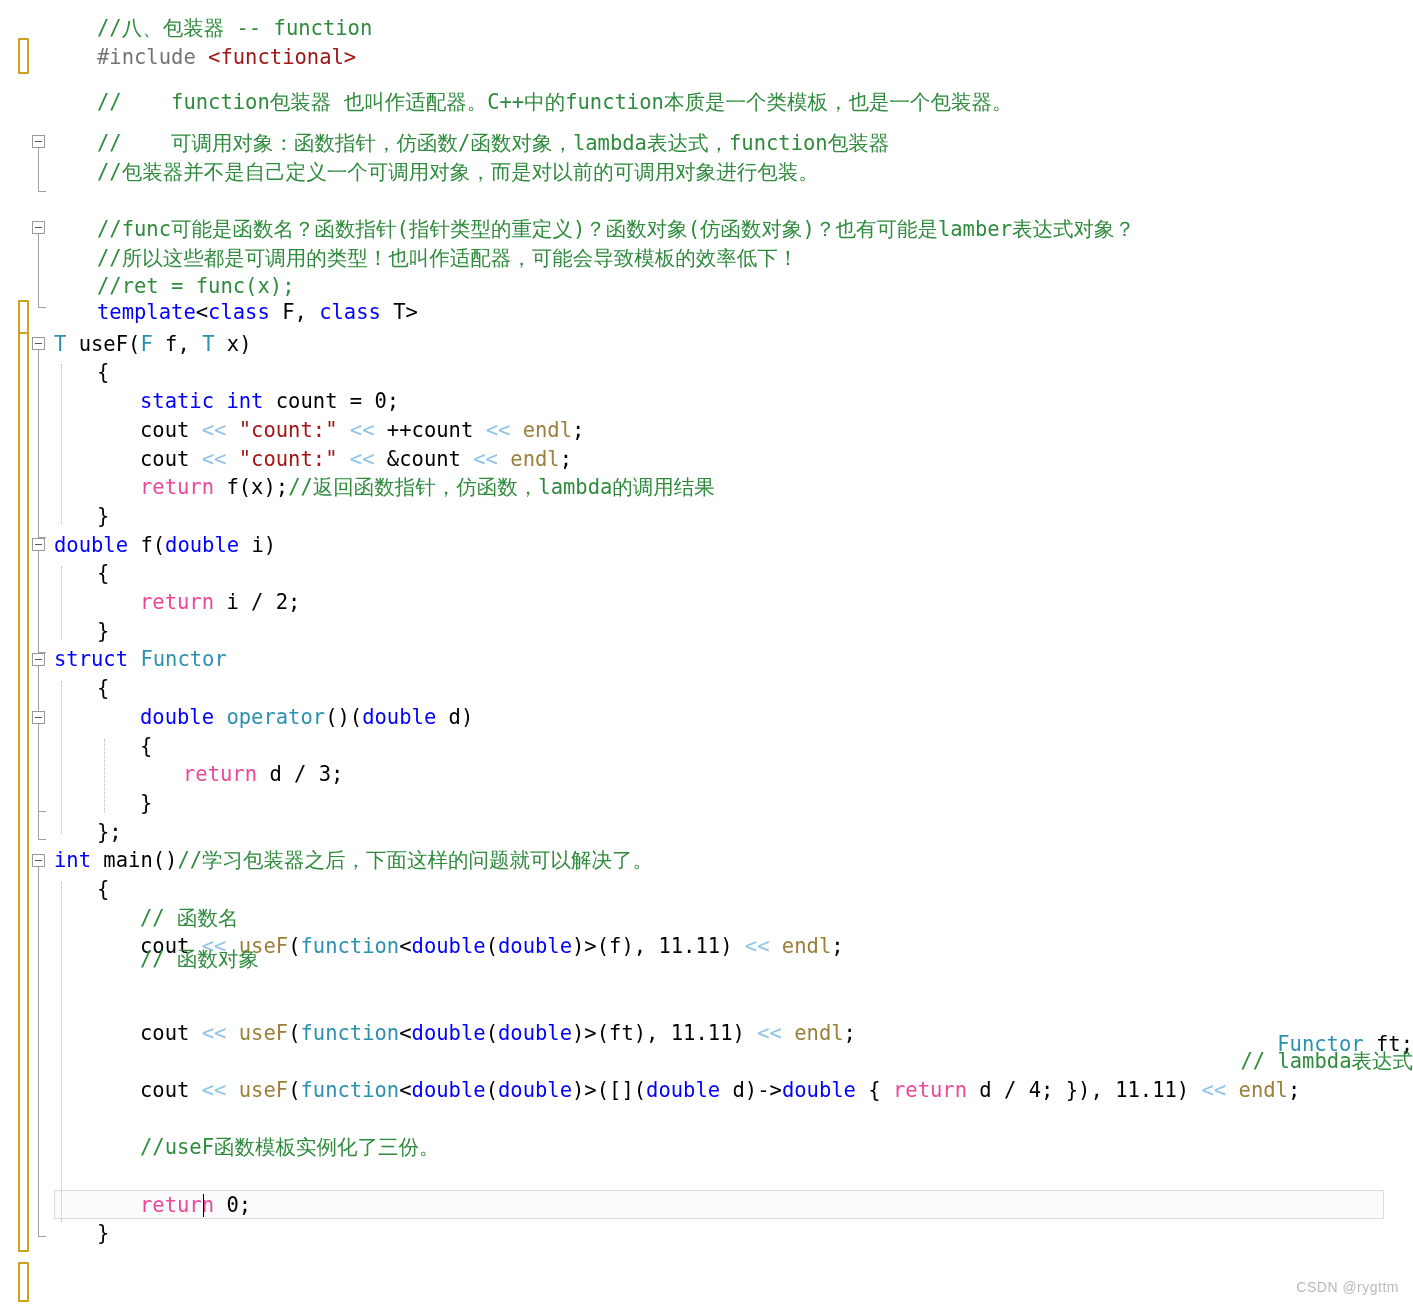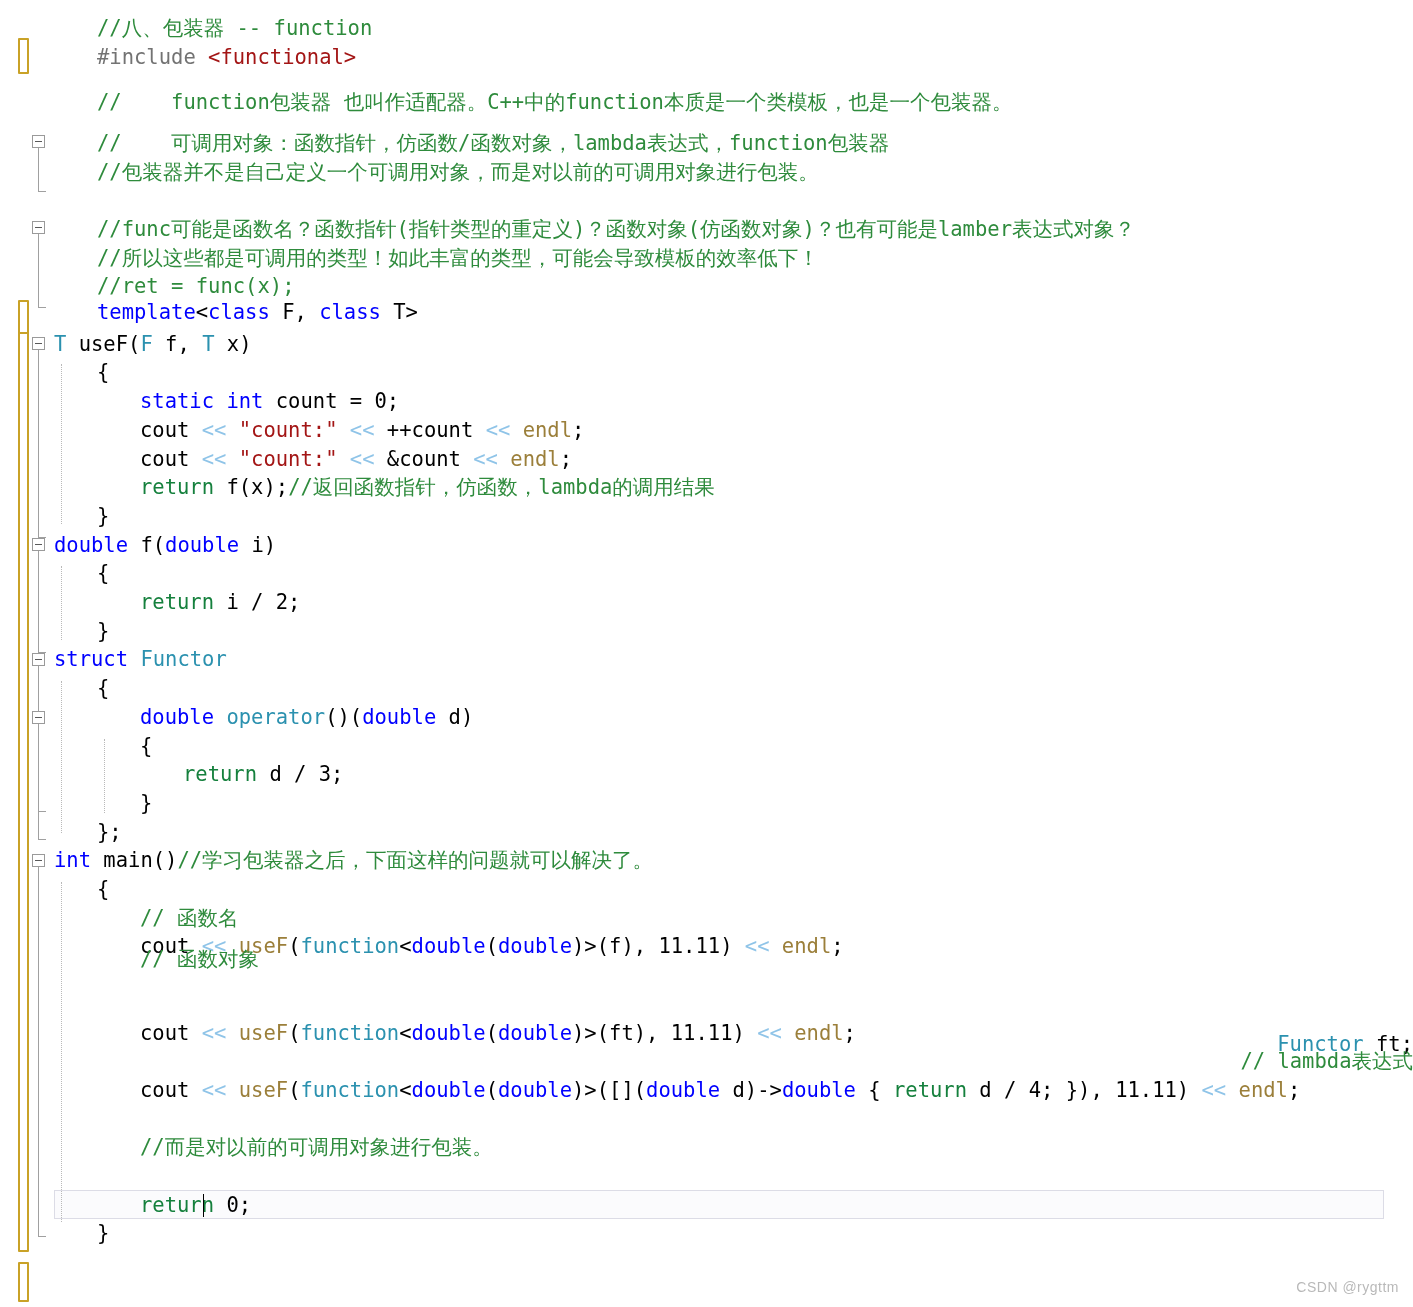--- a/index.html
+++ b/index.html
@@ -40,21 +40,21 @@
     font-family:"DejaVu Sans Mono","Liberation Mono",monospace;
   }
   .ln .txt{display:inline-block;}
 
   
   .cmt{color:#2e8b3c;}
   .kw{color:#0000ff;}
   .typ{color:#2b91af;}
   .str{color:#a31515;}
   .ppd{color:#737373;}
-  .ret{color:#15803d;}
+  .ret{color:#ec4899;}
   .op{color:#8fc4e8;}
   .fn{color:#9b7f3a;}
   .pln{color:#000000;}
 
   
   .curline{
     position:absolute;left:54px;height:29px;width:1330px;
     border:1px solid #dcdce6;background:#fbfbfd;box-sizing:border-box;
   }
   .caret{position:absolute;width:1px;background:#000;height:23px;top:3px;}
@@ -95,21 +95,21 @@
   <div class="curline" style="top: 1189.7px;"></div>
     <div id="code">
       <div class="ln" style="top: 14px;"><span style="display: inline-block; width: 97px;"></span><span class="txt cmt">//八、包装器 -- function</span></div>
       <div class="ln" style="top: 42.7px;"><span style="display: inline-block; width: 97px;"></span><span class="txt ppd">#include </span><span class="txt str">&lt;functional&gt;</span></div>
       <div class="ln" style="top: 88px;"><span style="display: inline-block; width: 97px;"></span><span class="txt cmt">//    function包装器 也叫作适配器。C++中的function本质是一个类模板，也是一个包装器。</span></div>
       <div class="ln" style="top: 100.1px;"><span style="display: inline-block; width: 97px;"></span></div>
       <div class="ln" style="top: 128.8px;"><span style="display: inline-block; width: 97px;"></span><span class="txt cmt">//    可调用对象：函数指针，仿函数/函数对象，lambda表达式，function包装器</span></div>
       <div class="ln" style="top: 157.5px;"><span style="display: inline-block; width: 97px;"></span><span class="txt cmt">//包装器并不是自己定义一个可调用对象，而是对以前的可调用对象进行包装。</span></div>
       <div class="ln" style="top: 186.2px;"><span style="display: inline-block; width: 97px;"></span></div>
       <div class="ln" style="top: 214.9px;"><span style="display: inline-block; width: 97px;"></span><span class="txt cmt">//func可能是函数名？函数指针(指针类型的重定义)？函数对象(仿函数对象)？也有可能是lamber表达式对象？</span></div>
-      <div class="ln" style="top: 243.6px;"><span style="display: inline-block; width: 97px;"></span><span class="txt cmt">//所以这些都是可调用的类型！如此丰富的类型，可能会导致模板的效率低下！</span></div>
+      <div class="ln" style="top: 243.6px;"><span style="display: inline-block; width: 97px;"></span><span class="txt cmt">//所以这些都是可调用的类型！也叫作适配器，可能会导致模板的效率低下！</span></div>
       <div class="ln" style="top: 272.3px;"><span style="display: inline-block; width: 97px;"></span><span class="txt cmt">//ret = func(x);</span></div>
       <div class="ln" style="top: 298px;"><span style="display: inline-block; width: 97px;"></span><span class="txt kw">template</span><span class="txt pln">&lt;</span><span class="txt kw">class</span><span class="txt pln"> F, </span><span class="txt kw">class</span><span class="txt pln"> T&gt;</span></div>
       <div class="ln" style="top: 329.7px;"><span style="display: inline-block; width: 54px;"></span><span class="txt typ">T</span><span class="txt pln"> useF(</span><span class="txt typ">F</span><span class="txt pln"> f, </span><span class="txt typ">T</span><span class="txt pln"> x)</span></div>
       <div class="ln" style="top: 358.4px;"><span style="display: inline-block; width: 97px;"></span><span class="txt pln">{</span></div>
       <div class="ln" style="top: 387.1px;"><span style="display: inline-block; width: 140px;"></span><span class="txt kw">static</span><span class="txt pln"> </span><span class="txt kw">int</span><span class="txt pln"> count = 0;</span></div>
       <div class="ln" style="top: 415.8px;"><span style="display: inline-block; width: 140px;"></span><span class="txt pln">cout </span><span class="txt op">&lt;&lt;</span><span class="txt pln"> </span><span class="txt str">"count:"</span><span class="txt pln"> </span><span class="txt op">&lt;&lt;</span><span class="txt pln"> ++count </span><span class="txt op">&lt;&lt;</span><span class="txt pln"> </span><span class="txt fn">endl</span><span class="txt pln">;</span></div>
       <div class="ln" style="top: 444.5px;"><span style="display: inline-block; width: 140px;"></span><span class="txt pln">cout </span><span class="txt op">&lt;&lt;</span><span class="txt pln"> </span><span class="txt str">"count:"</span><span class="txt pln"> </span><span class="txt op">&lt;&lt;</span><span class="txt pln"> &amp;count </span><span class="txt op">&lt;&lt;</span><span class="txt pln"> </span><span class="txt fn">endl</span><span class="txt pln">;</span></div>
       <div class="ln" style="top: 473.2px;"><span style="display: inline-block; width: 140px;"></span><span class="txt ret">return</span><span class="txt pln"> f(x);</span><span class="txt cmt">//返回函数指针，仿函数，lambda的调用结果</span></div>
       <div class="ln" style="top: 501.9px;"><span style="display: inline-block; width: 97px;"></span><span class="txt pln">}</span></div>
       <div class="ln" style="top: 530.6px;"><span style="display: inline-block; width: 54px;"></span><span class="txt kw">double</span><span class="txt pln"> f(</span><span class="txt kw">double</span><span class="txt pln"> i)</span></div>
@@ -126,21 +126,21 @@
       <div class="ln" style="top: 846.3px;"><span style="display: inline-block; width: 54px;"></span><span class="txt kw">int</span><span class="txt pln"> main()</span><span class="txt cmt">//学习包装器之后，下面这样的问题就可以解决了。</span></div>
       <div class="ln" style="top: 875px;"><span style="display: inline-block; width: 97px;"></span><span class="txt pln">{</span></div>
       <div class="ln" style="top: 903.7px;"><span style="display: inline-block; width: 140px;"></span><span class="txt cmt">// 函数名</span></div>
       <div class="ln" style="top: 932.4px;"><span style="display: inline-block; width: 140px;"></span><span class="txt pln">cout </span><span class="txt op">&lt;&lt;</span><span class="txt pln"> </span><span class="txt fn">useF</span><span class="txt pln">(</span><span class="txt typ">function</span><span class="txt pln">&lt;</span><span class="txt kw">double</span><span class="txt pln">(</span><span class="txt kw">double</span><span class="txt pln">)&gt;(f), 11.11) </span><span class="txt op">&lt;&lt;</span><span class="txt pln"> </span><span class="txt fn">endl</span><span class="txt pln">;</span></div>
       <div class="ln" style="top: 945px;"><span style="display: inline-block; width: 140px;"></span><span class="txt cmt">// 函数对象</span></div>
       <div class="ln" style="top: 1030px; text-align: right;"><span style="display: inline-block; width: 140px;"></span><span class="txt typ">Functor</span><span class="txt pln"> ft;</span></div>
       <div class="ln" style="top: 1018.5px;"><span style="display: inline-block; width: 140px;"></span><span class="txt pln">cout </span><span class="txt op">&lt;&lt;</span><span class="txt pln"> </span><span class="txt fn">useF</span><span class="txt pln">(</span><span class="txt typ">function</span><span class="txt pln">&lt;</span><span class="txt kw">double</span><span class="txt pln">(</span><span class="txt kw">double</span><span class="txt pln">)&gt;(ft), 11.11) </span><span class="txt op">&lt;&lt;</span><span class="txt pln"> </span><span class="txt fn">endl</span><span class="txt pln">;</span></div>
       <div class="ln" style="top: 1047.2px; text-align: right;"><span style="display: inline-block; width: 140px;"></span><span class="txt cmt">// lambda表达式</span></div>
       <div class="ln" style="top: 1075.9px;"><span style="display: inline-block; width: 140px;"></span><span class="txt pln">cout </span><span class="txt op">&lt;&lt;</span><span class="txt pln"> </span><span class="txt fn">useF</span><span class="txt pln">(</span><span class="txt typ">function</span><span class="txt pln">&lt;</span><span class="txt kw">double</span><span class="txt pln">(</span><span class="txt kw">double</span><span class="txt pln">)&gt;([](</span><span class="txt kw">double</span><span class="txt pln"> d)-&gt;</span><span class="txt kw">double</span><span class="txt pln"> { </span><span class="txt ret">return</span><span class="txt pln"> d / 4; }), 11.11) </span><span class="txt op">&lt;&lt;</span><span class="txt pln"> </span><span class="txt fn">endl</span><span class="txt pln">;</span></div>
       <div class="ln" style="top: 1104.6px;"><span style="display: inline-block; width: 140px;"></span></div>
-      <div class="ln" style="top: 1133.3px;"><span style="display: inline-block; width: 140px;"></span><span class="txt cmt">//而是对以前的可调用对象进行包装。</span></div>
+      <div class="ln" style="top: 1133.3px;"><span style="display: inline-block; width: 140px;"></span><span class="txt cmt">//useF函数模板实例化了三份。</span></div>
       <div class="ln" style="top: 1162px;"><span style="display: inline-block; width: 140px;"></span></div>
       <div class="ln" style="top: 1190.7px;"><span style="display: inline-block; width: 140px;"></span><span class="txt ret">return</span><span class="txt pln"> 0;</span></div>
       <div class="ln" style="top: 1219.4px;"><span style="display: inline-block; width: 97px;"></span><span class="txt pln">}</span></div>
       <div class="ln" style="top: 1248.1px;"><span style="display: inline-block; width: 97px;"></span></div>
       <div class="ln" style="top: 1276.8px;"><span style="display: inline-block; width: 97px;"></span></div>
     </div>
 
   <div class="wm">CSDN @rygttm</div>
 <div class="caret" style="top: 1193.7px; left: 203px;"></div>
     <div class="iguide" style="left: 61px; top: 364px; height: 160px;"></div>

